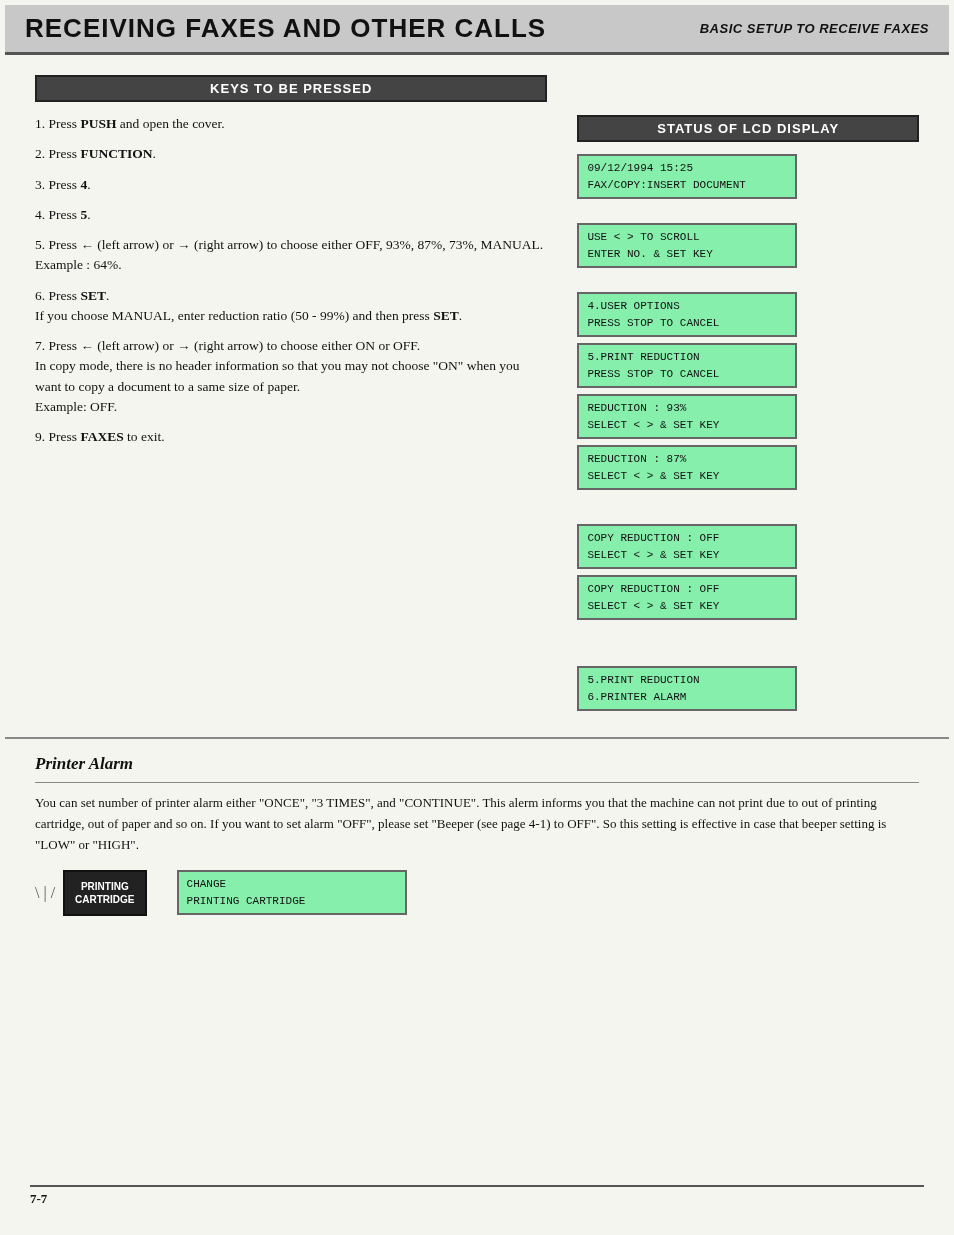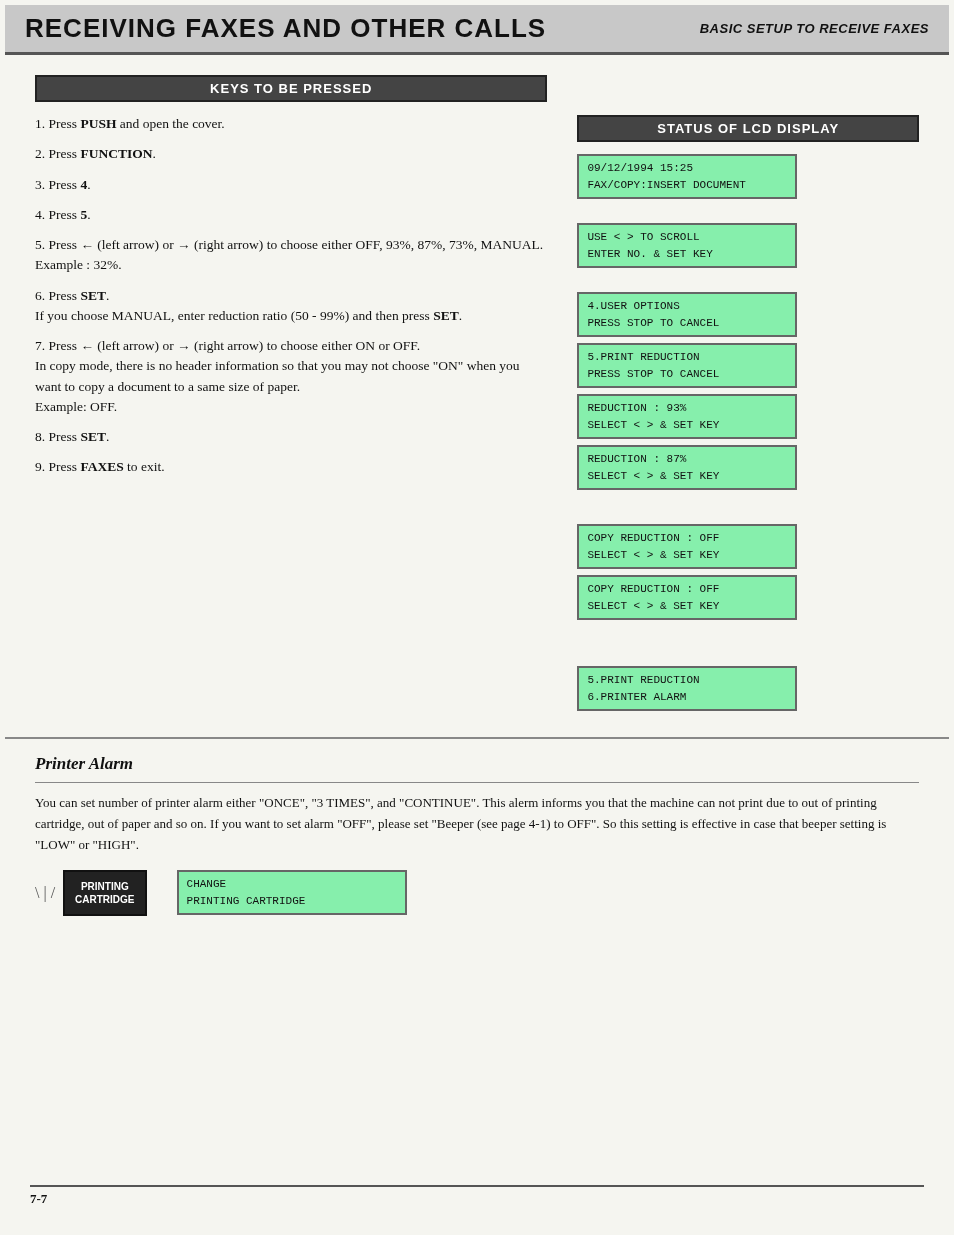--- a/index.html
+++ b/index.html
@@ -198,37 +198,34 @@
         <li class="step-item">
           <span>3. Press </span><span class="bold">4</span><span>.</span>
         </li>
 
         <li class="step-item">
           <span>4. Press </span><span class="bold">5</span><span>.</span>
         </li>
 
         <li class="step-item" style="margin-top:8px;">
           <span>5. Press ← (left arrow) or → (right arrow) to choose either OFF, 93%, 87%, 73%, MANUAL.</span><br>
-          <span>Example : 32%.</span>
+          <span>Example : 64%.</span>
         </li>
 
         <li class="step-item" style="margin-top:4px;">
           <span>6. Press </span><span class="bold">SET</span><span>.</span><br>
           <span>If you choose MANUAL, enter reduction ratio (50 - 99%) and then press <span class="bold">SET</span>.</span>
         </li>
 
         <li class="step-item" style="margin-top:4px;">
           <span>7. Press ← (left arrow) or → (right arrow) to choose either ON or OFF.</span><br>
           <span>In copy mode, there is no header information so that you may not choose "ON" when you want to copy a document to a same size of paper.</span><br>
           <span>Example: OFF.</span>
         </li>
 
-        <li class="step-item" style="margin-top:4px;">
-          <span>8. Press </span><span class="bold">SET</span><span>.</span>
-        </li>
 
         <li class="step-item" style="margin-top:4px;">
           <span>9. Press </span><span class="bold">FAXES</span><span> to exit.</span>
         </li>
       </ul>
     </div>
 
     <div class="right-col">
       <div class="section-header">STATUS OF LCD DISPLAY</div>
 

